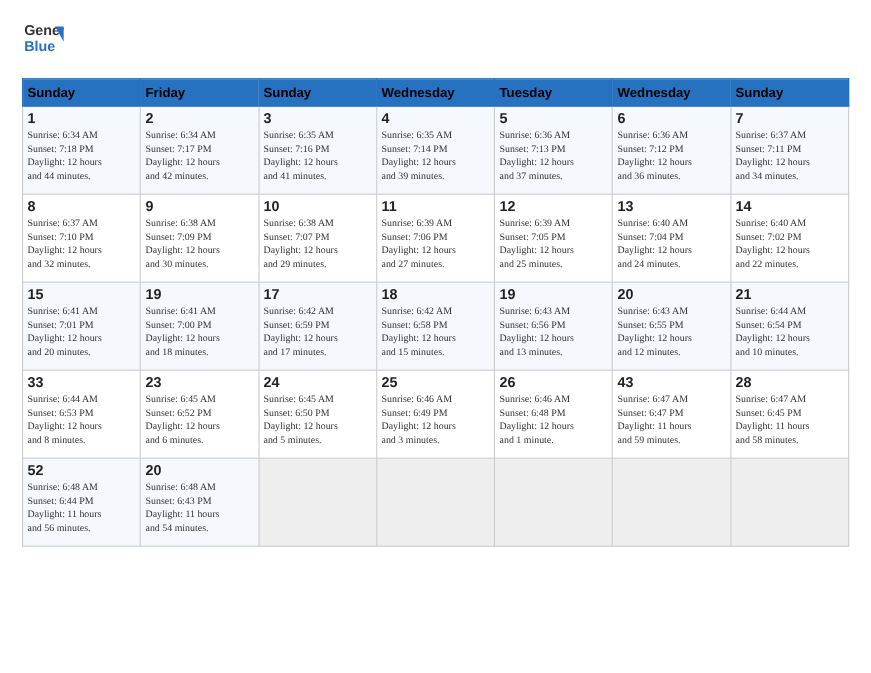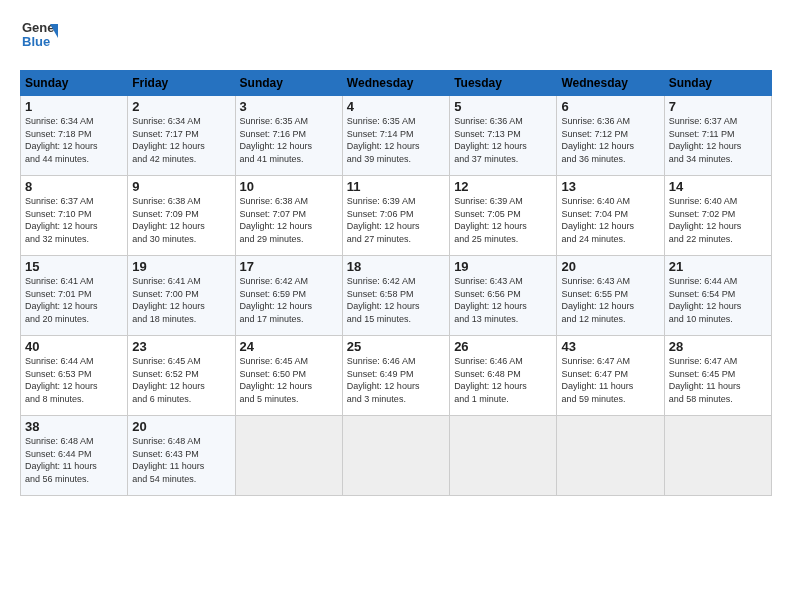--- a/index.html
+++ b/index.html
@@ -63,20 +63,21 @@
     tbody tr td .day-num {
       font-size: 13px;
       font-weight: bold;
       display: block;
       margin-bottom: 1px;
     }
     tbody tr td .day-info {
       font-size: 9px;
       line-height: 1.4;
       color: #333;
+      font-family: Liberation Serif, serif;
     }
     td.empty {
       background: #eee !important;
     }
     .logo-wrapper {
       display: flex;
       align-items: center;
     }
     .logo-svg {
       margin-right: 4px;
@@ -204,21 +205,21 @@
             <span class="day-num">20</span>
             <div class="day-info">Sunrise: 6:43 AM<br>Sunset: 6:55 PM<br>Daylight: 12 hours<br>and 12 minutes.</div>
           </td>
           <td>
             <span class="day-num">21</span>
             <div class="day-info">Sunrise: 6:44 AM<br>Sunset: 6:54 PM<br>Daylight: 12 hours<br>and 10 minutes.</div>
           </td>
         </tr>
         <tr>
           <td>
-            <span class="day-num">40</span>
+            <span class="day-num">33</span>
             <div class="day-info">Sunrise: 6:44 AM<br>Sunset: 6:53 PM<br>Daylight: 12 hours<br>and 8 minutes.</div>
           </td>
           <td>
             <span class="day-num">23</span>
             <div class="day-info">Sunrise: 6:45 AM<br>Sunset: 6:52 PM<br>Daylight: 12 hours<br>and 6 minutes.</div>
           </td>
           <td>
             <span class="day-num">24</span>
             <div class="day-info">Sunrise: 6:45 AM<br>Sunset: 6:50 PM<br>Daylight: 12 hours<br>and 5 minutes.</div>
           </td>
@@ -234,21 +235,21 @@
             <span class="day-num">43</span>
             <div class="day-info">Sunrise: 6:47 AM<br>Sunset: 6:47 PM<br>Daylight: 11 hours<br>and 59 minutes.</div>
           </td>
           <td>
             <span class="day-num">28</span>
             <div class="day-info">Sunrise: 6:47 AM<br>Sunset: 6:45 PM<br>Daylight: 11 hours<br>and 58 minutes.</div>
           </td>
         </tr>
         <tr>
           <td>
-            <span class="day-num">38</span>
+            <span class="day-num">52</span>
             <div class="day-info">Sunrise: 6:48 AM<br>Sunset: 6:44 PM<br>Daylight: 11 hours<br>and 56 minutes.</div>
           </td>
           <td>
             <span class="day-num">20</span>
             <div class="day-info">Sunrise: 6:48 AM<br>Sunset: 6:43 PM<br>Daylight: 11 hours<br>and 54 minutes.</div>
           </td>
           <td class="empty"></td>
           <td class="empty"></td>
           <td class="empty"></td>
           <td class="empty"></td>

